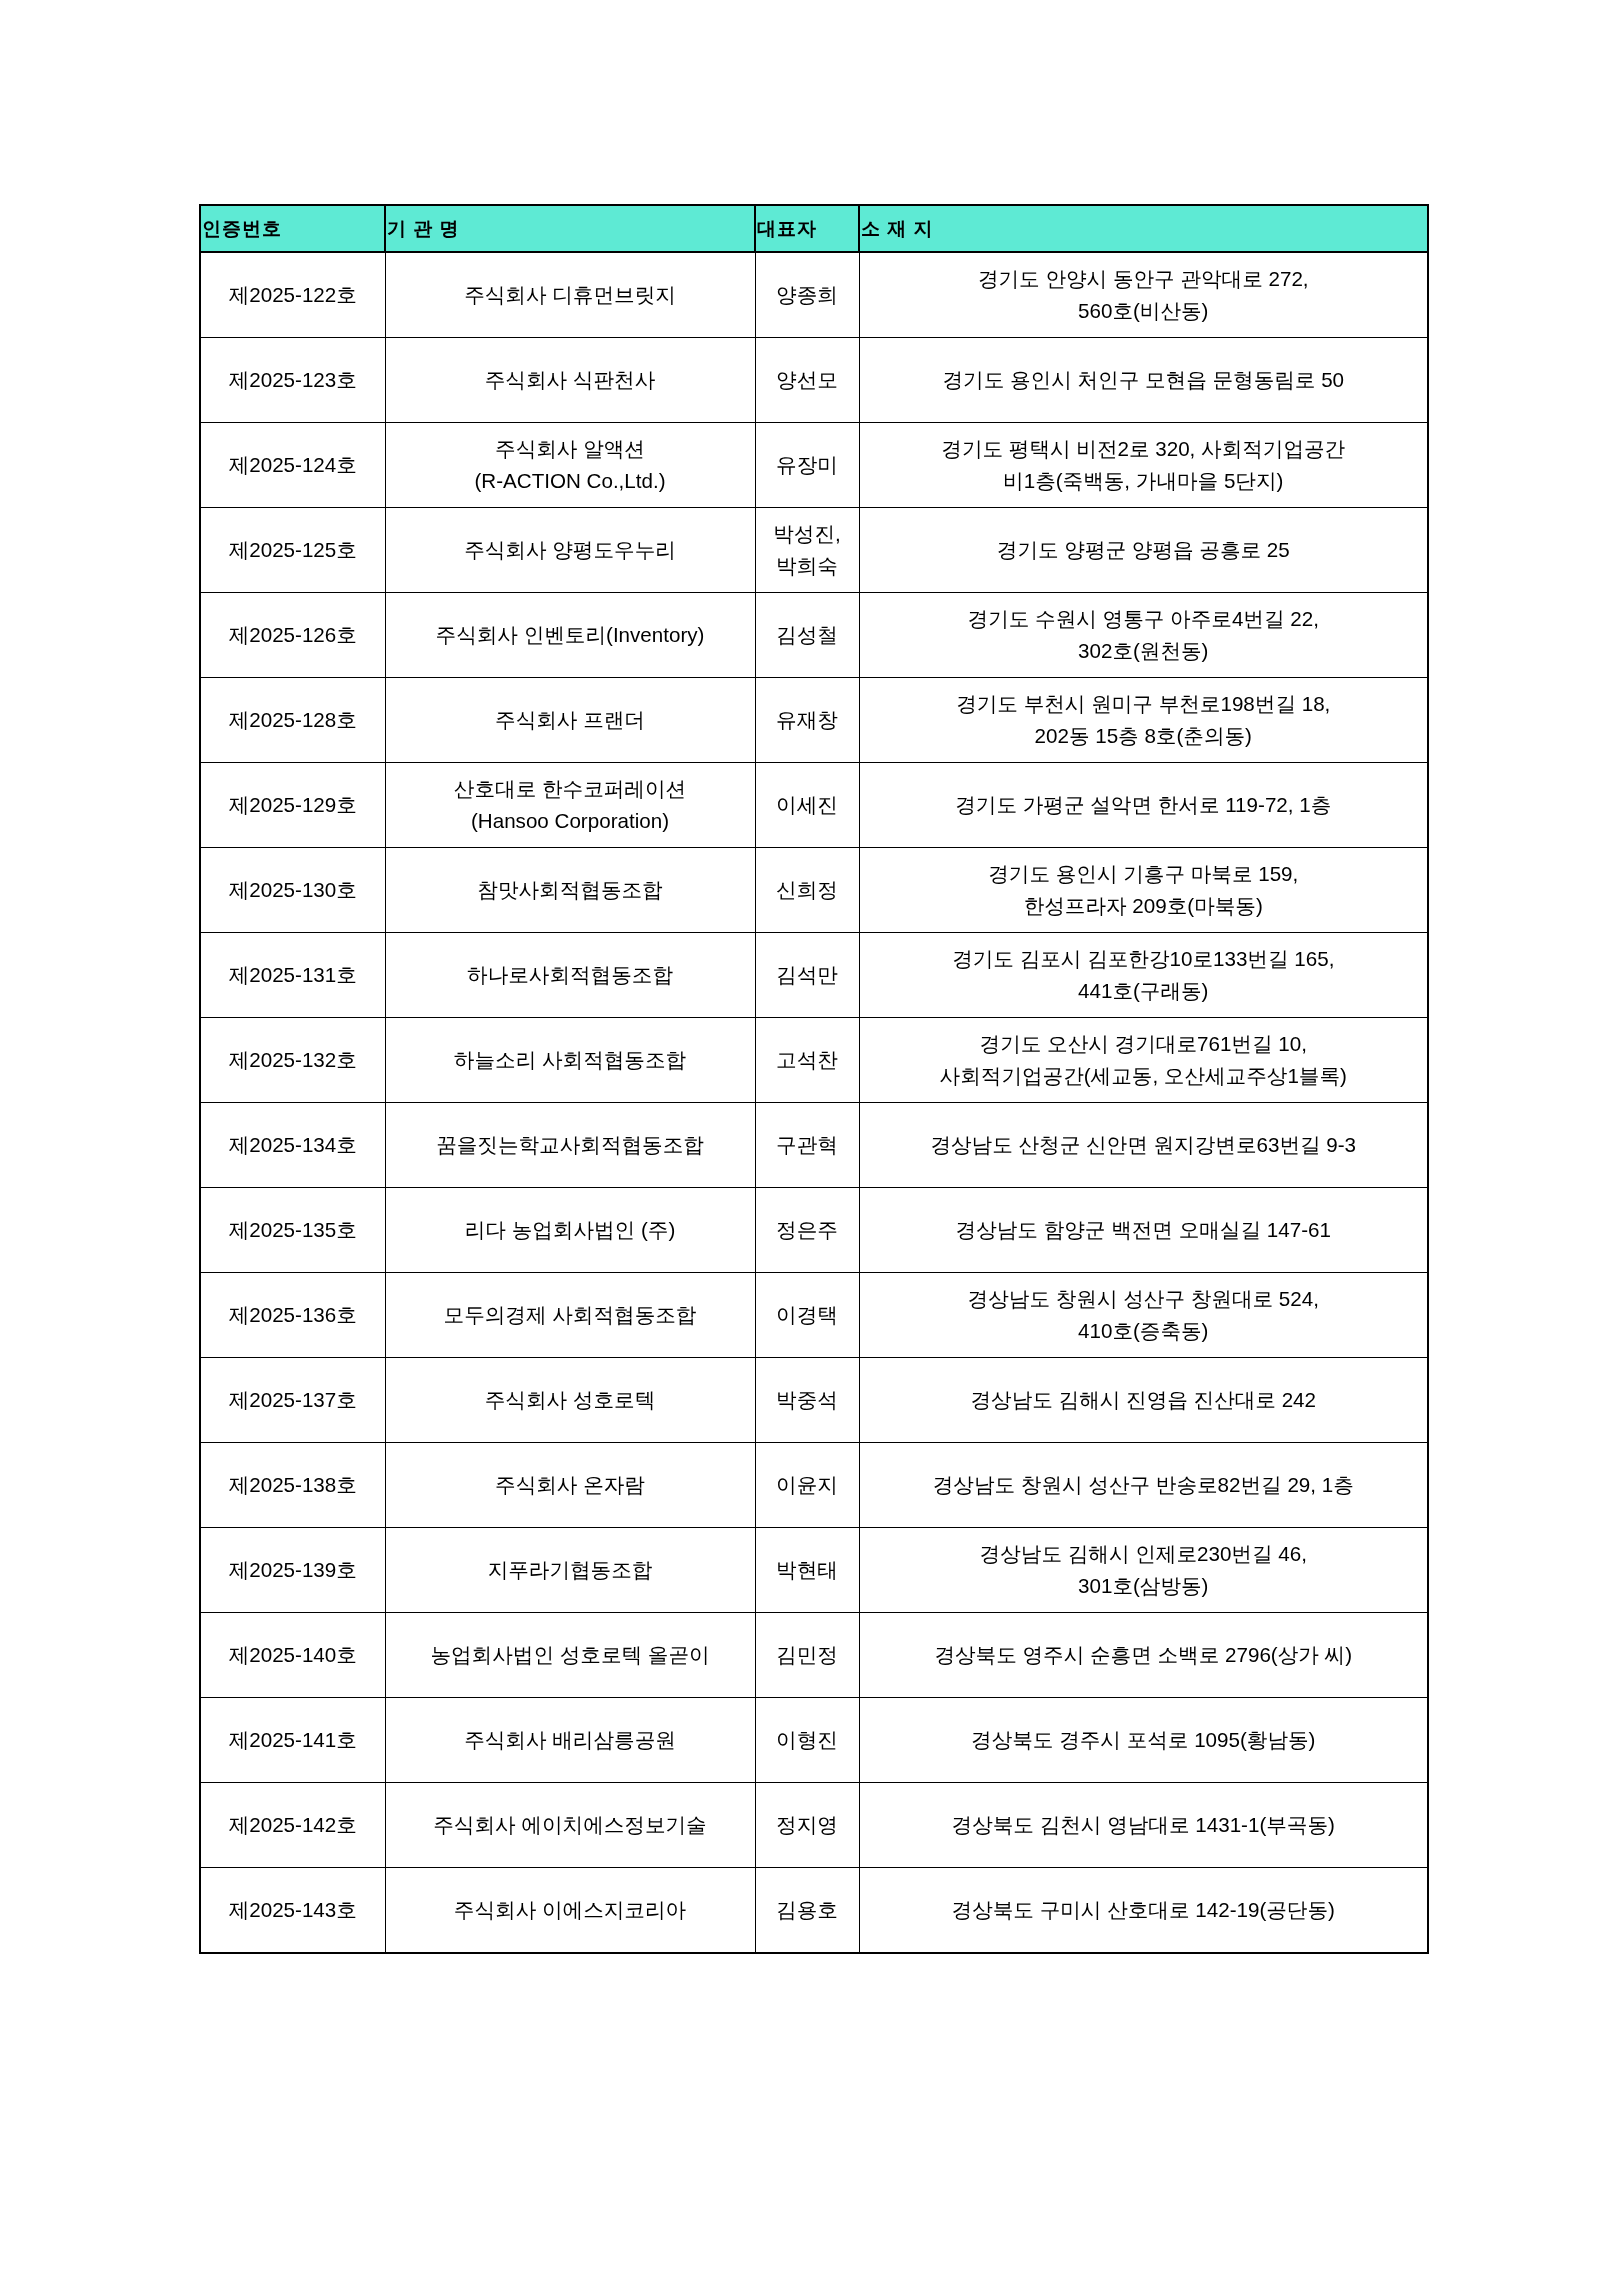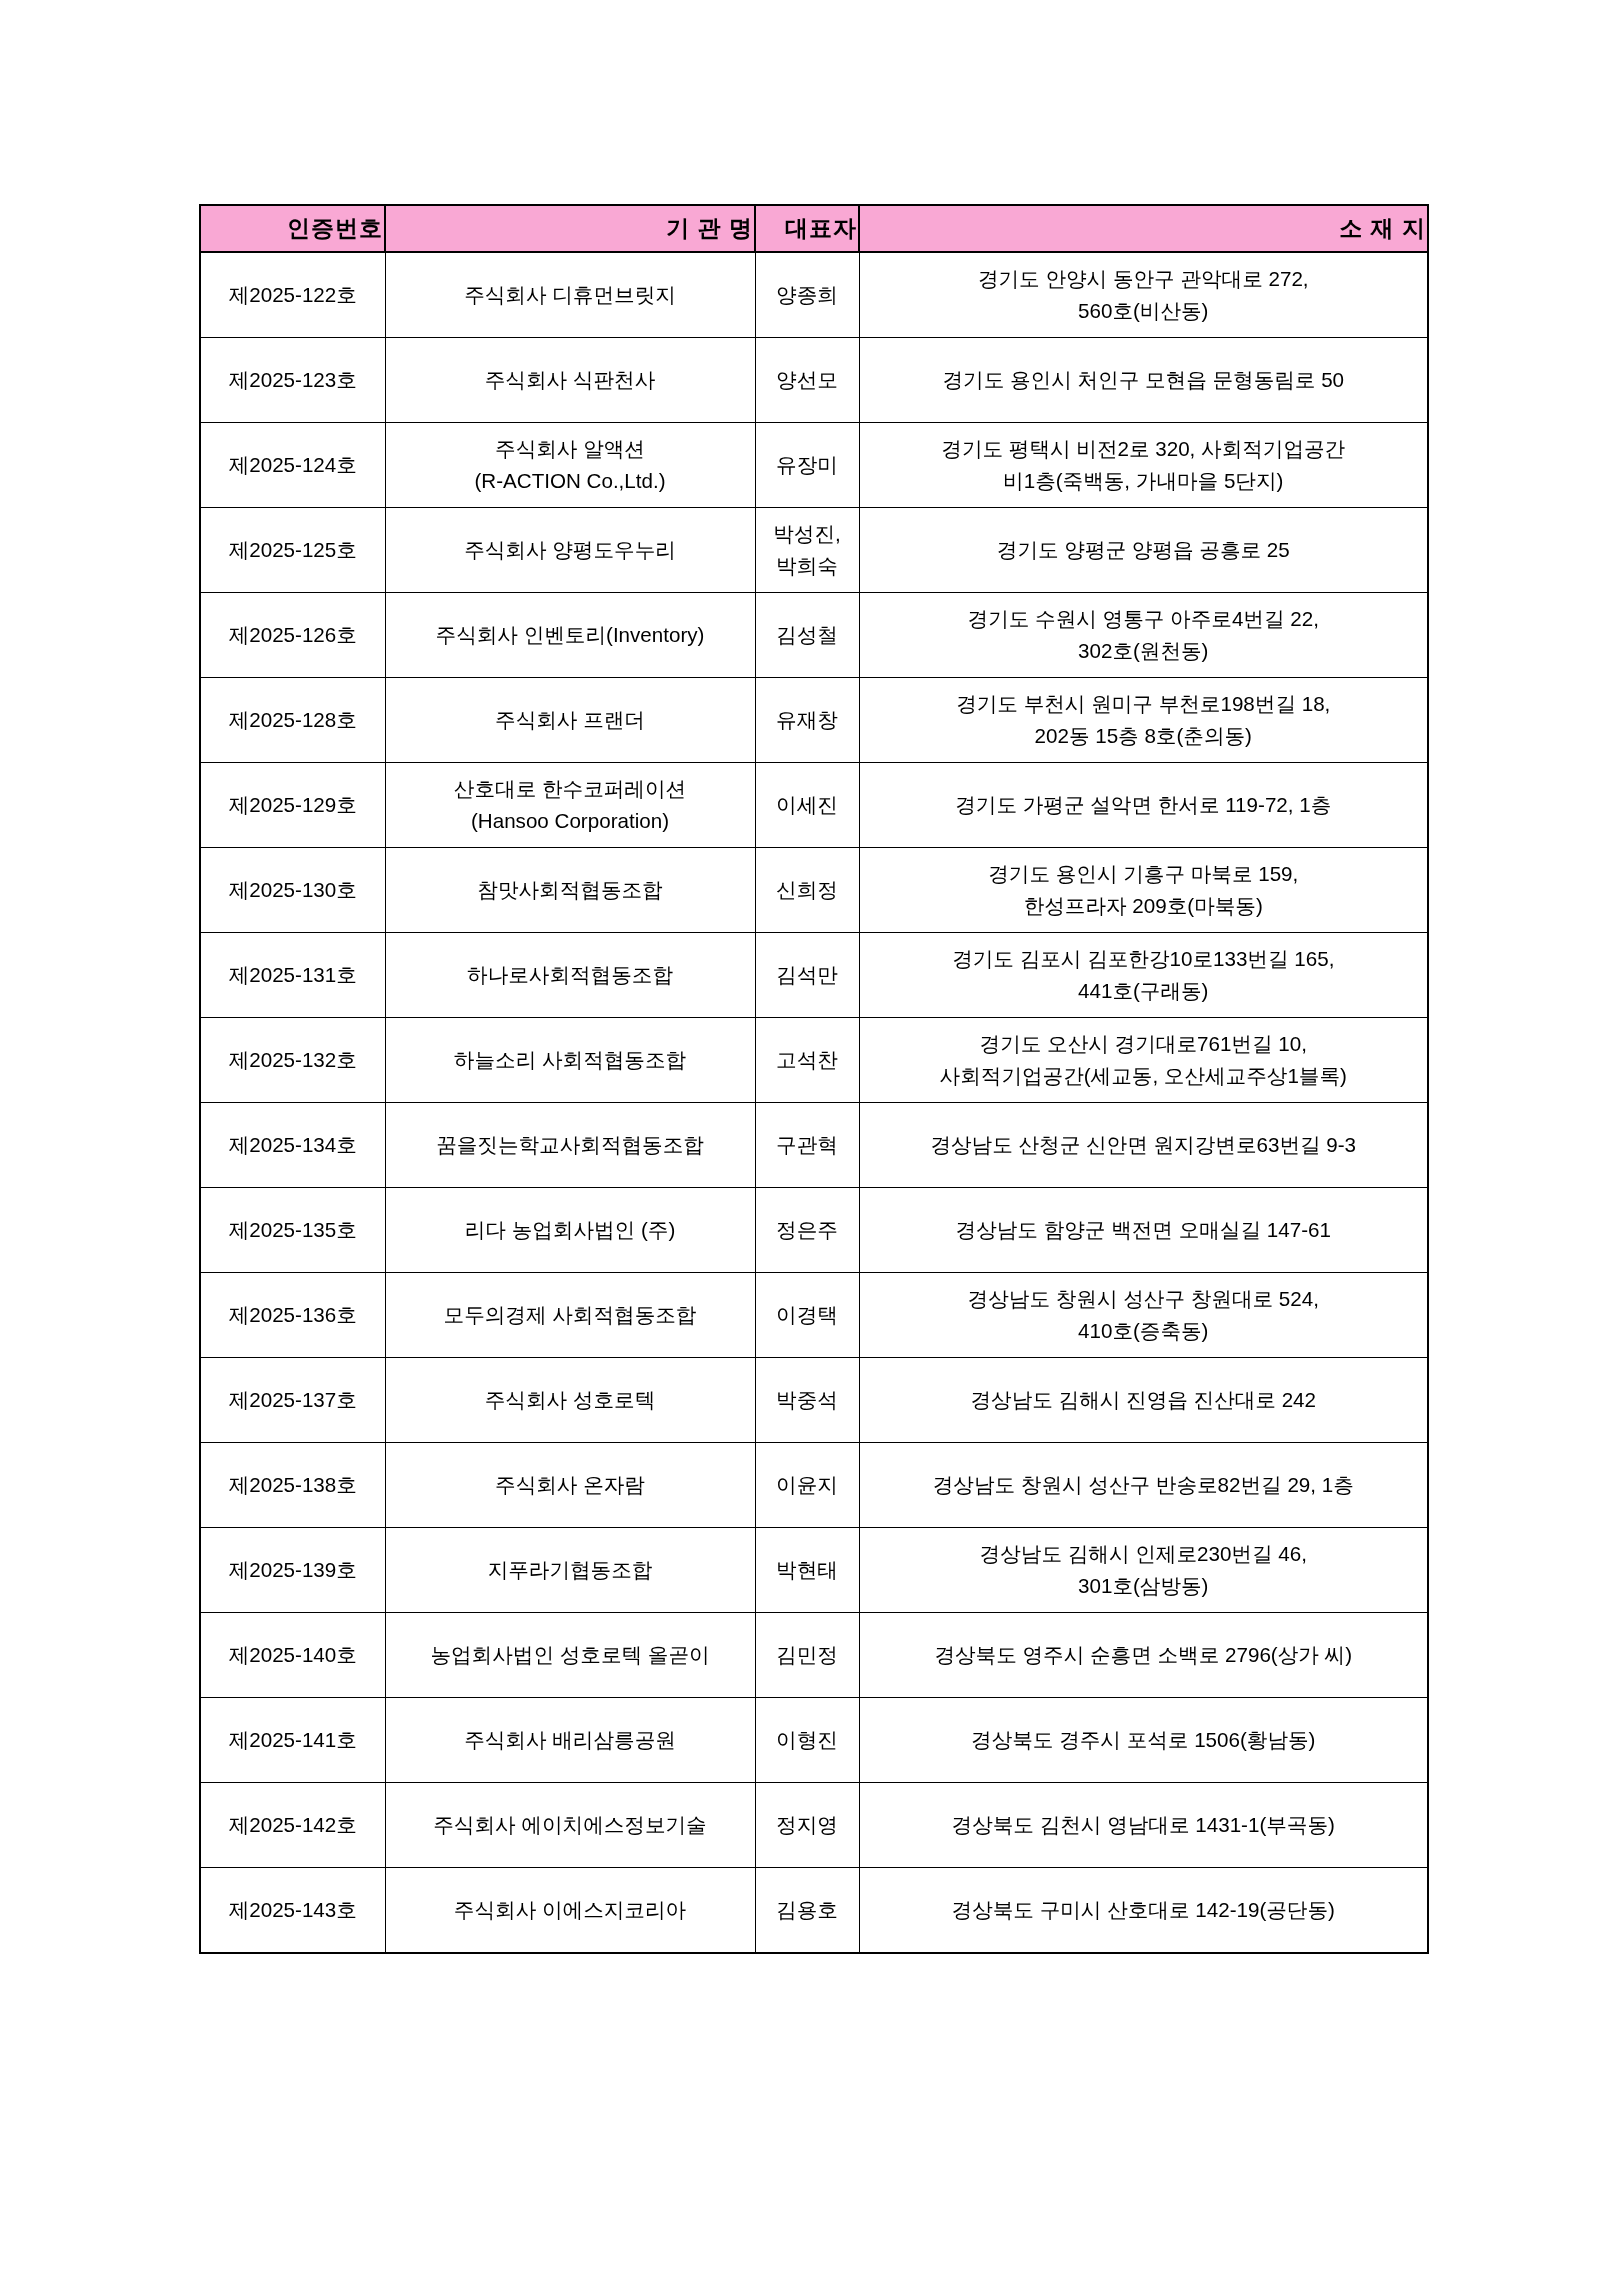--- a/index.html
+++ b/index.html
@@ -21,27 +21,27 @@
     width: 1229px;
     border-collapse: collapse;
     table-layout: fixed;
     border: 2.9px solid #000000;
   }
   .doc-table col.c-cert  { width: 185px; }
   .doc-table col.c-org   { width: 370px; }
   .doc-table col.c-rep   { width: 104px; }
   .doc-table col.c-addr  { width: 569px; }
   .doc-table th {
-    background: #f9a8d4;
+    background: #5eead4;
     border: 2px solid #000000;
     border-bottom: 2.9px solid #000000;
     height: 43px;
-    font-size: 23px;
+    font-size: 19px;
     font-weight: bold;
-    text-align: right;
+    text-align: left;
     vertical-align: middle;
     letter-spacing: 1px;
   }
   .doc-table td {
     border: 1px solid #000000;
     height: 80px;
     font-size: 20.6px;
     text-align: center;
     vertical-align: middle;
     white-space: pre-line;
@@ -181,21 +181,21 @@
       <tr>
         <td class="cell-cert">제2025-140호</td>
         <td class="cell-org">농업회사법인 성호로텍 올곧이</td>
         <td class="cell-rep">김민정</td>
         <td class="cell-addr">경상북도 영주시 순흥면 소백로 2796(상가 씨)</td>
       </tr>
       <tr>
         <td class="cell-cert">제2025-141호</td>
         <td class="cell-org">주식회사 배리삼릉공원</td>
         <td class="cell-rep">이형진</td>
-        <td class="cell-addr">경상북도 경주시 포석로 1506(황남동)</td>
+        <td class="cell-addr">경상북도 경주시 포석로 1095(황남동)</td>
       </tr>
       <tr>
         <td class="cell-cert">제2025-142호</td>
         <td class="cell-org">주식회사 에이치에스정보기술</td>
         <td class="cell-rep">정지영</td>
         <td class="cell-addr">경상북도 김천시 영남대로 1431-1(부곡동)</td>
       </tr>
       <tr>
         <td class="cell-cert">제2025-143호</td>
         <td class="cell-org">주식회사 이에스지코리아</td>

